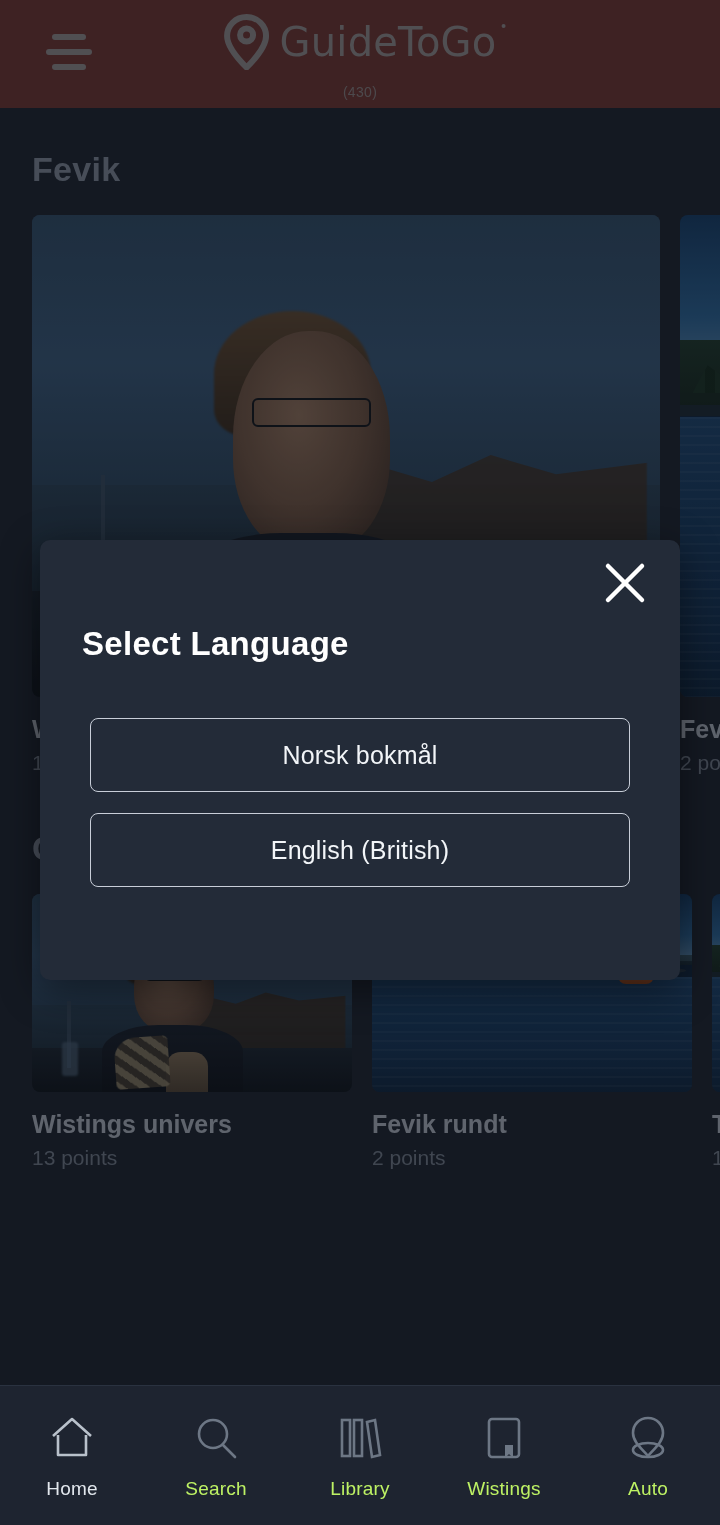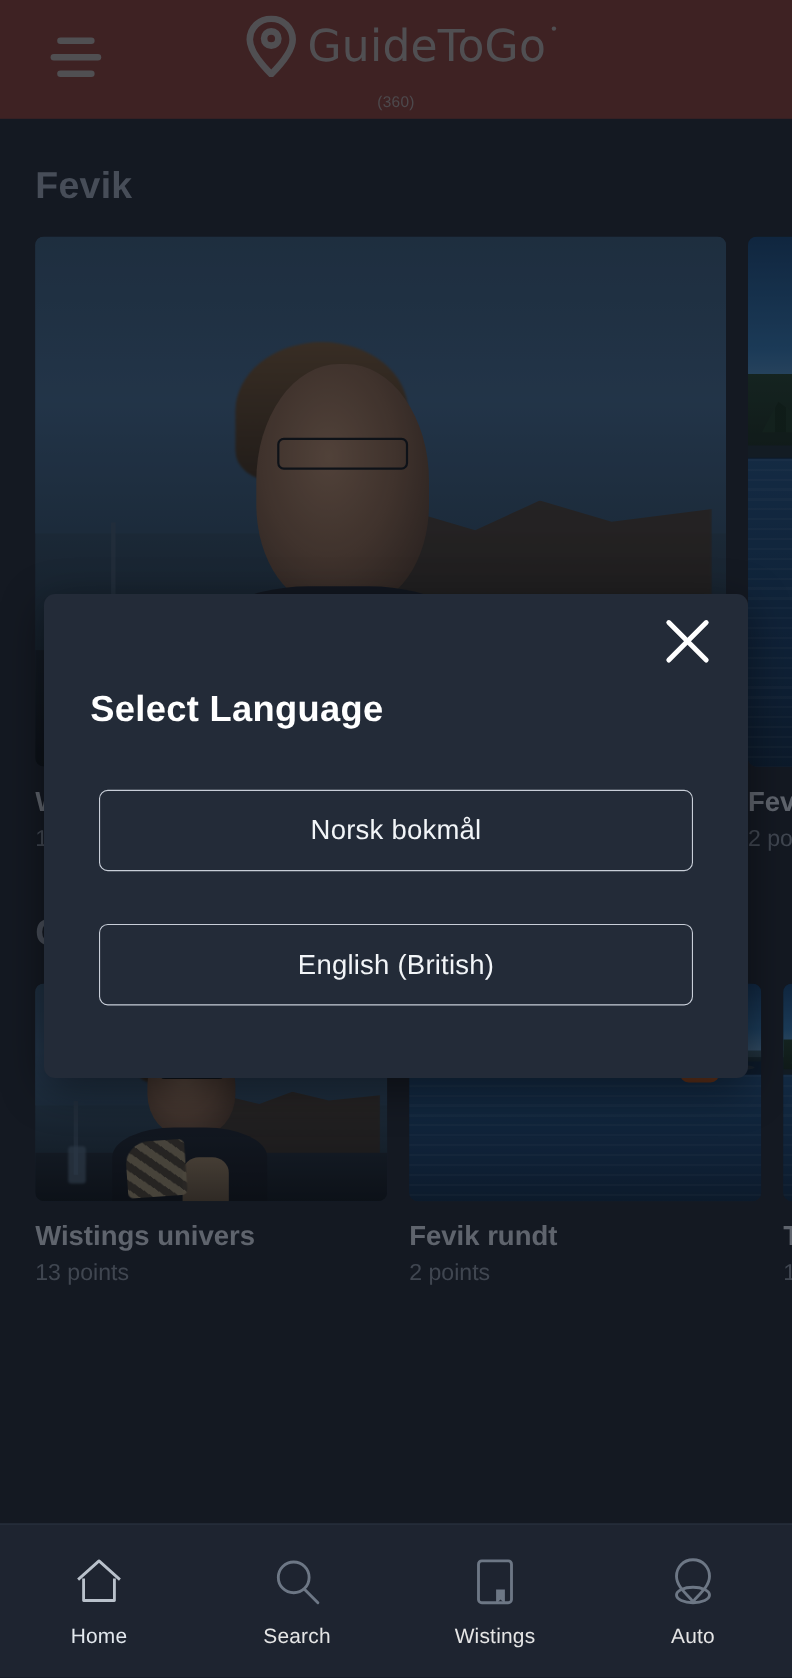--- a/index.html
+++ b/index.html
@@ -171,34 +171,34 @@
   }
   .lang-btn {
     position:absolute; left:50px; width:540px; height:74px;
     border:1px solid #c8ced8; border-radius:8px;
     display:flex; align-items:center; justify-content:center;
     color:#f2f5f8; font-size:25px; letter-spacing:.2px; cursor:pointer;
     background:transparent;
   }
   .lang-btn:nth-of-type(1) { top:0; }
   .lang-1 { top:178px; }
-  .lang-2 { top:273px;margin-top:27px; }
+  .lang-2 { top:273px; }
 
   
   .bottomnav {
     position:absolute; left:0; bottom:0; width:720px; height:140px;
     background:#1e2430; border-top:1px solid #2a3240;
     display:flex; z-index:60;
   }
   .nav-item {
     flex:1; display:flex; flex-direction:column;
     align-items:center; justify-content:center; gap:14px; cursor:pointer;
   }
   .nav-icon { width:52px; height:52px; display:block; }
-  .nav-label { font-size:19px; color:#e5e5e5; letter-spacing:.2px; }
+  .nav-label { font-size:19px; color:#bef264; letter-spacing:.2px; }
   .nav-item.active .nav-label { color:#e2e7ed; }
   .nav-item.active .nav-icon { stroke:#b9c1cb; }
 </style>
 </head>
 <body>
 
 <div id="app">
 
   <div class="header">
     <div class="hamburger">
@@ -211,21 +211,21 @@
       <svg class="logo-pin" viewBox="0 0 46 56">
         <path d="M23 3 C12 3 3.5 11.4 3.5 22 C3.5 33.5 17 47.5 23 53.5 C29 47.5 42.5 33.5 42.5 22 C42.5 11.4 34 3 23 3 Z" fill="none" stroke="#a39b9a" stroke-width="6"></path>
         <circle cx="23" cy="21" r="6.5" fill="none" stroke="#a39b9a" stroke-width="6"></circle>
       </svg>
       <div class="logo-text">
         <span>GuideToGo</span>
         <span class="logo-tm"></span>
       </div>
     </div>
 
-    <div class="header-count">(360)</div>
+    <div class="header-count">(430)</div>
   </div>
 
   <div class="content">
 
     <div class="section-title dim" style="margin-top:42px;">Fevik</div>
 
     <div class="row" style="margin-top:26px;">
       <div class="hero-card">
         <div class="hero-thumb">
           <div class="art art-portrait">
@@ -355,20 +355,28 @@
     </div>
 
     <div class="nav-item">
       <svg class="nav-icon" viewBox="0 0 52 52" fill="none" stroke="#6d7785" stroke-width="2.6">
         <circle cx="23" cy="22" r="14"></circle>
         <line x1="33" y1="33" x2="45" y2="45" stroke-linecap="round"></line>
       </svg>
       <span class="nav-label">Search</span>
     </div>
 
+    <div class="nav-item">
+      <svg class="nav-icon" viewBox="0 0 52 52" fill="none" stroke="#6d7785" stroke-width="2.6">
+        <rect x="8" y="8" width="8" height="36"></rect>
+        <rect x="20" y="8" width="8" height="36"></rect>
+        <path d="M33 10 L41 8 L46 43 L38 45 Z"></path>
+      </svg>
+      <span class="nav-label">Library</span>
+    </div>
 
     <div class="nav-item">
       <svg class="nav-icon" viewBox="0 0 52 52" fill="none" stroke="#6d7785" stroke-width="2.6">
         <rect x="11" y="7" width="30" height="38" rx="3"></rect>
         <path d="M27 33 L35 33 L35 46 L31 42 L27 46 Z" fill="#6d7785" stroke="none"></path>
       </svg>
       <span class="nav-label">Wistings</span>
     </div>
 
     <div class="nav-item">

